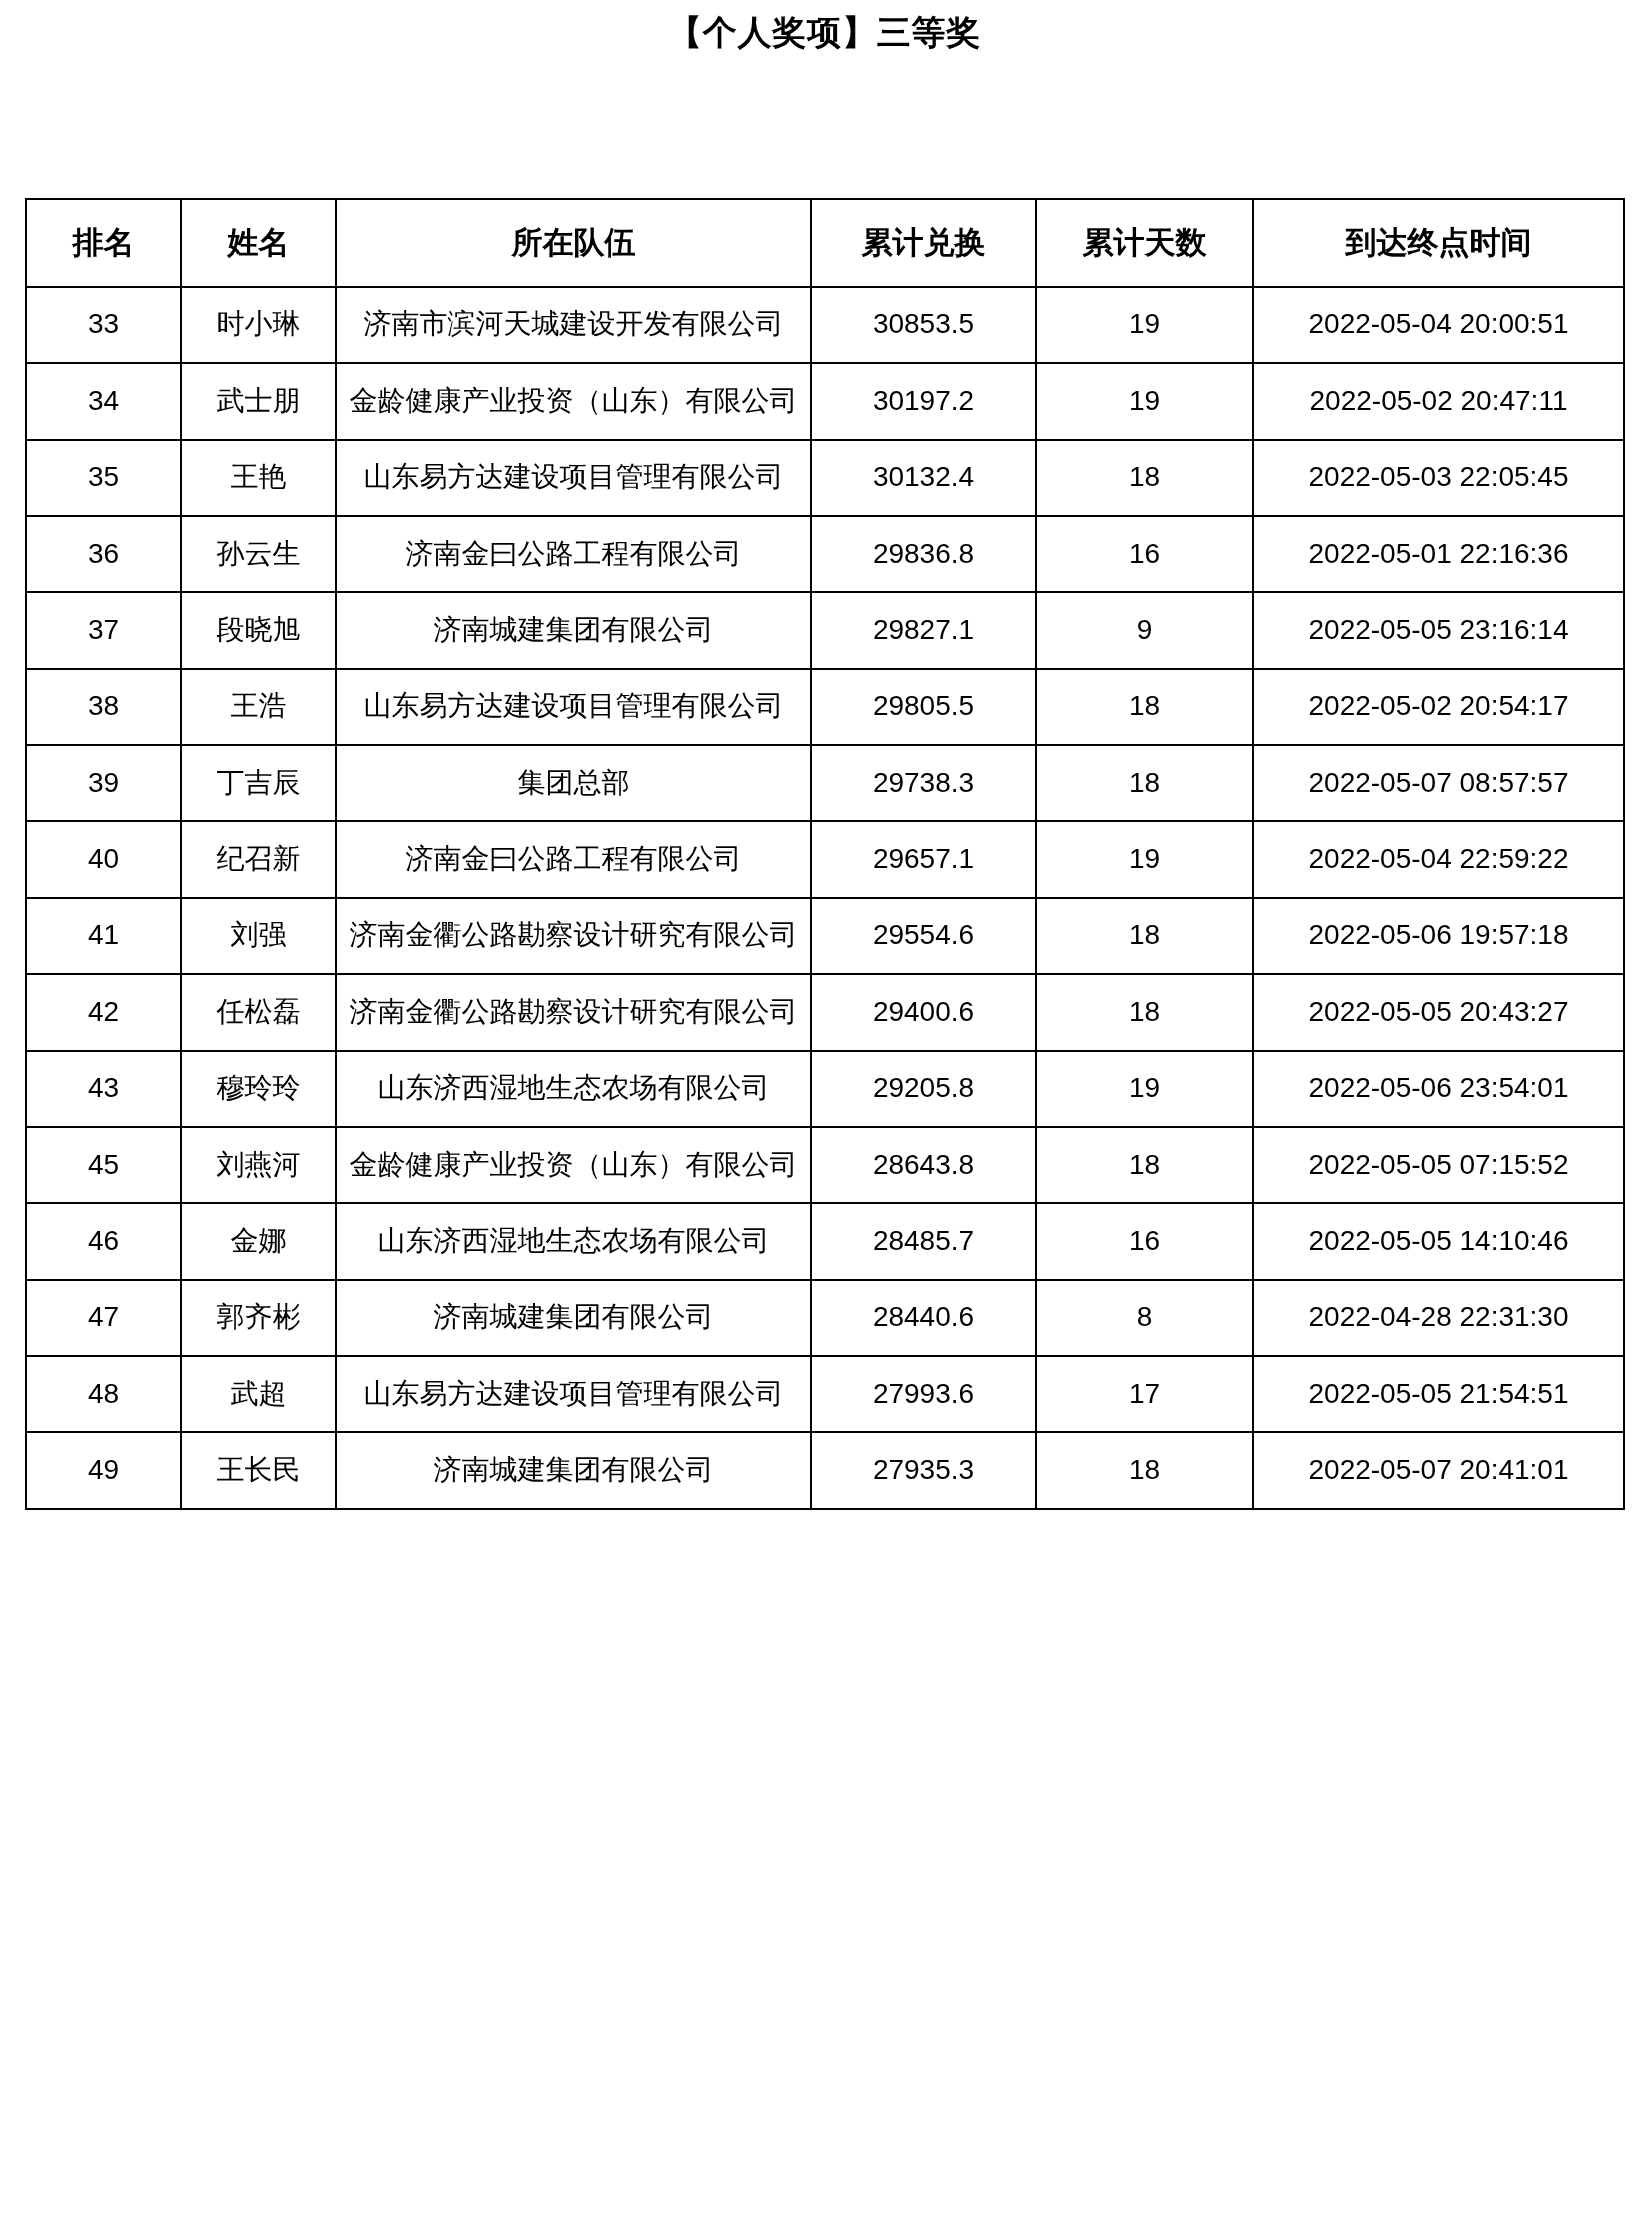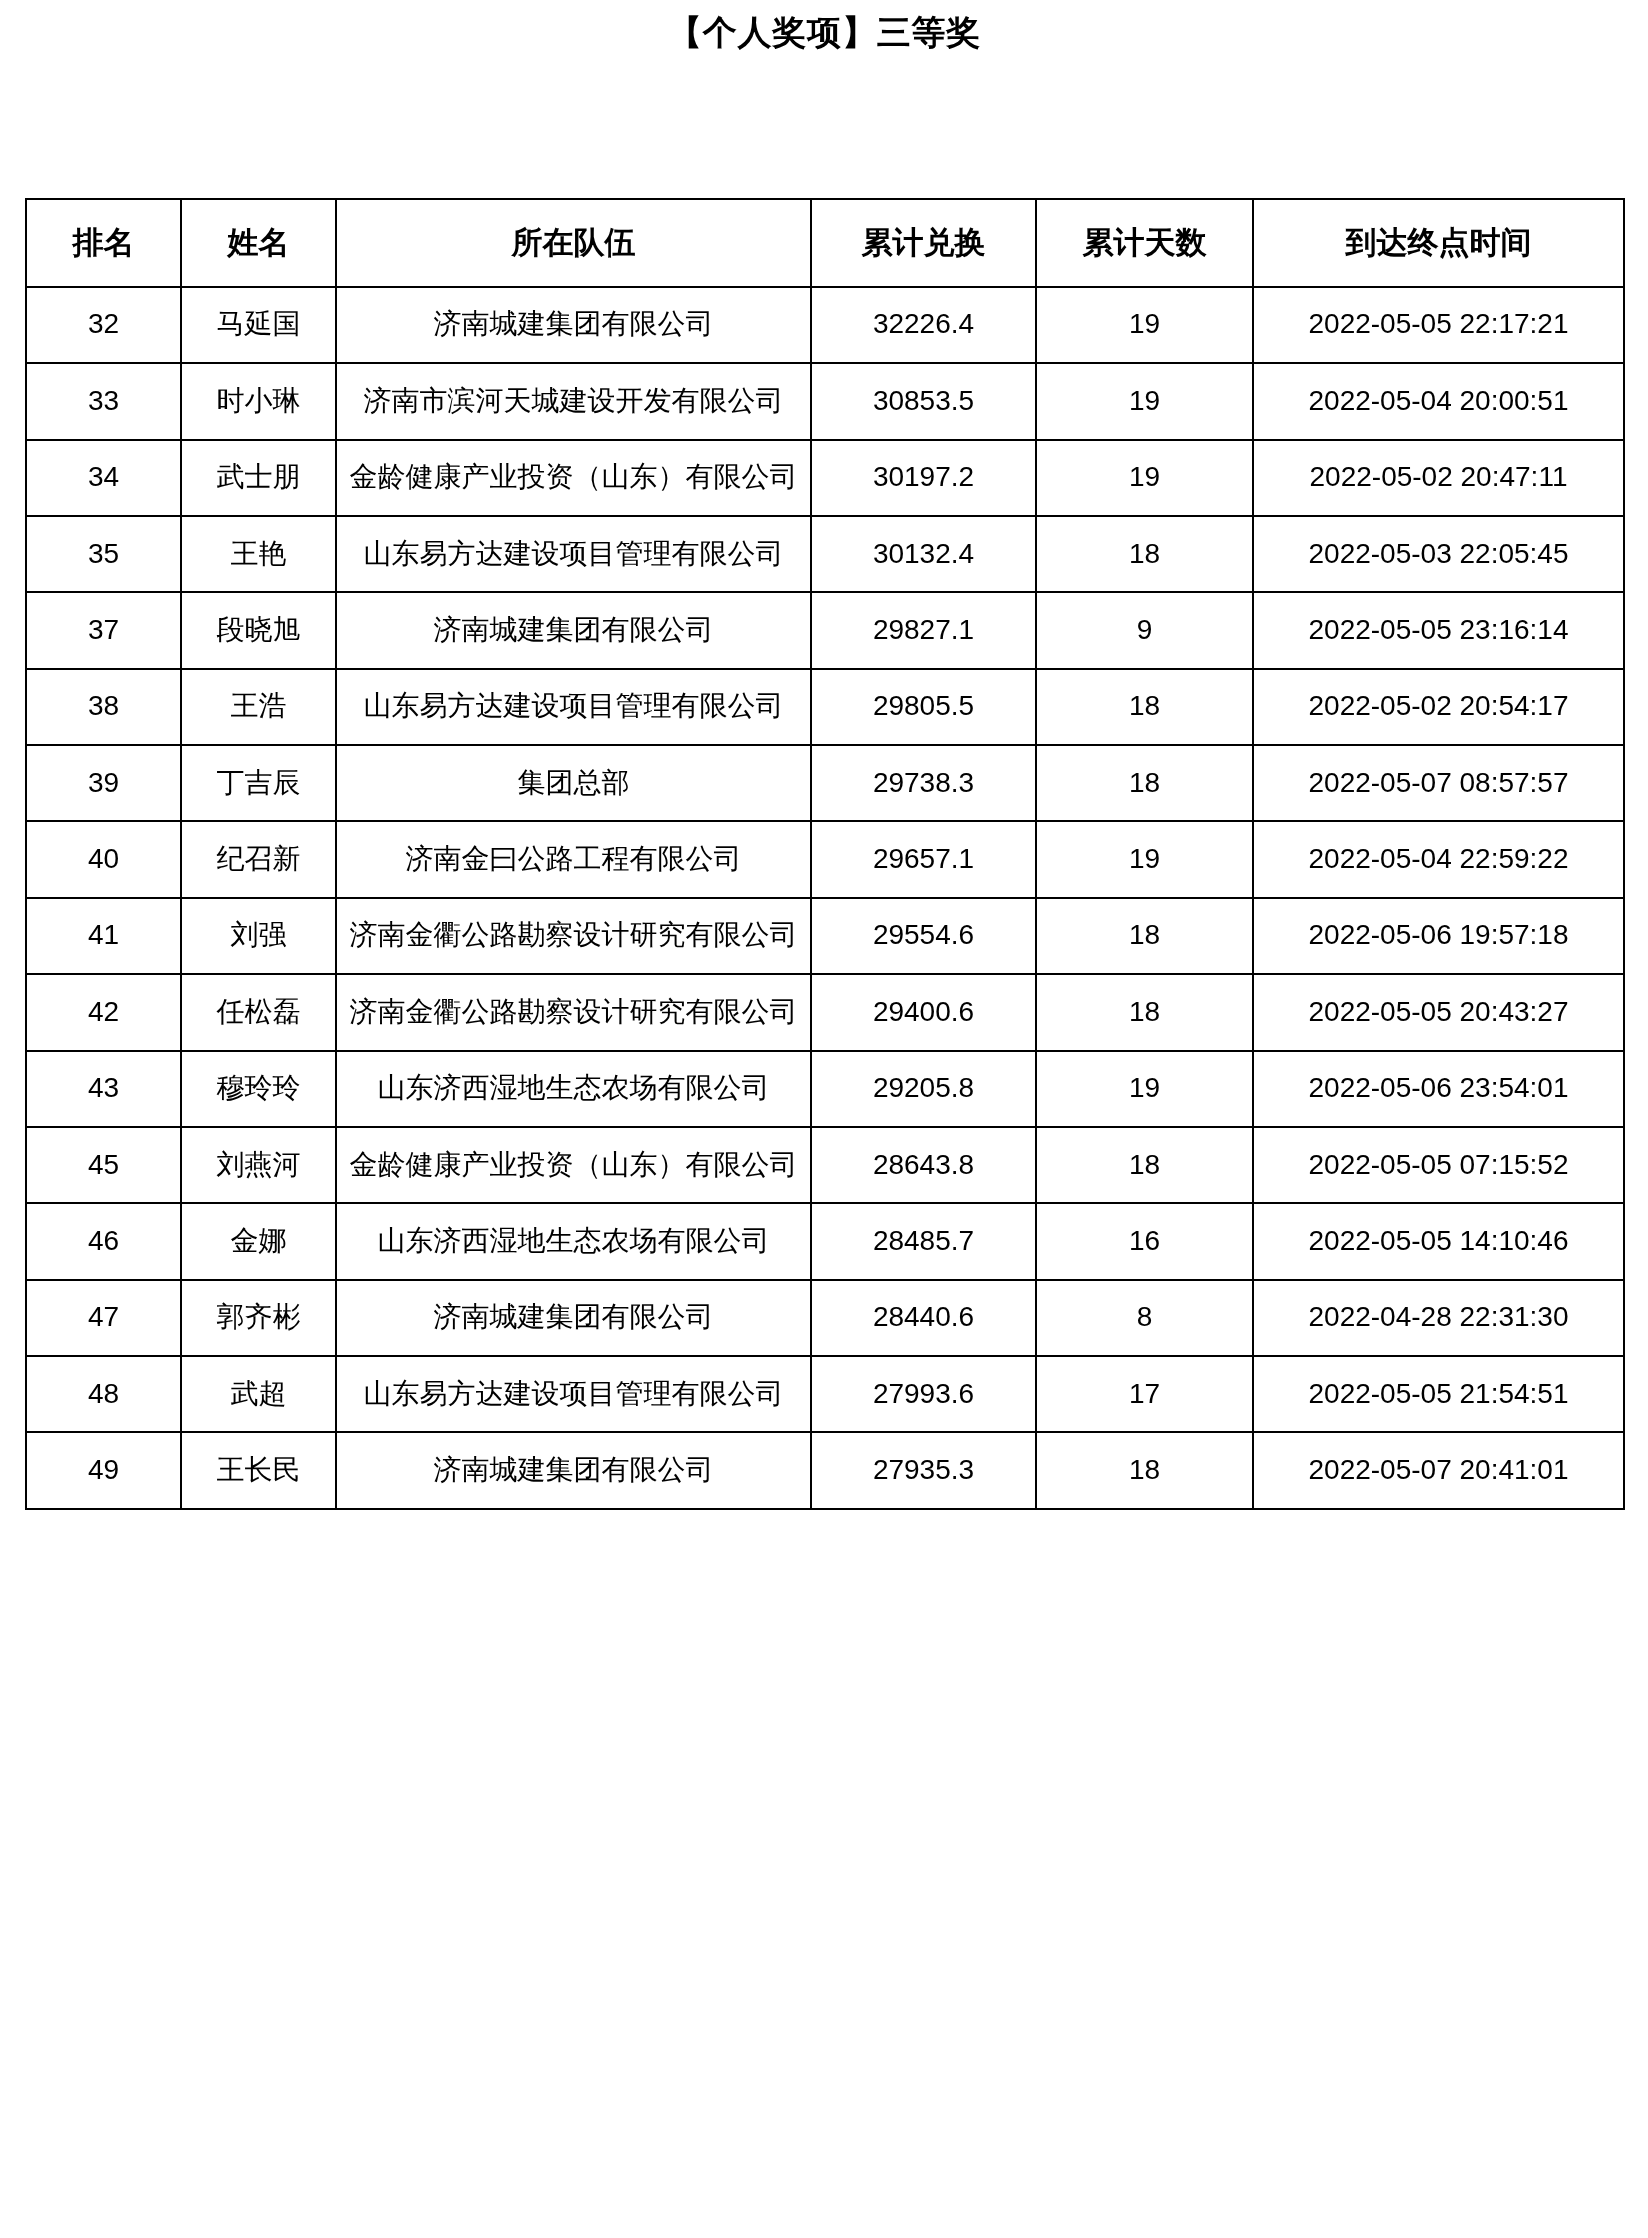--- a/index.html
+++ b/index.html
@@ -107,28 +107,20 @@
           <th class="cn">排名</th>
           <th class="cn">姓名</th>
           <th class="cn">所在队伍</th>
           <th class="cn">累计兑换</th>
           <th class="cn">累计天数</th>
           <th class="cn">到达终点时间</th>
         </tr>
       </thead>
       <tbody id="table-body">
           <tr>
-            <td class="num">32</td>
-            <td class="cn">马延国</td>
-            <td class="cn cell-team">济南城建集团有限公司</td>
-            <td class="num">32226.4</td>
-            <td class="num">19</td>
-            <td class="time">2022-05-05 22:17:21</td>
-          </tr>
-          <tr>
             <td class="num">33</td>
             <td class="cn">时小琳</td>
             <td class="cn cell-team">济南市滨河天城建设开发有限公司</td>
             <td class="num">30853.5</td>
             <td class="num">19</td>
             <td class="time">2022-05-04 20:00:51</td>
           </tr>
           <tr>
             <td class="num">34</td>
             <td class="cn">武士朋</td>
@@ -137,20 +129,28 @@
             <td class="num">19</td>
             <td class="time">2022-05-02 20:47:11</td>
           </tr>
           <tr>
             <td class="num">35</td>
             <td class="cn">王艳</td>
             <td class="cn cell-team">山东易方达建设项目管理有限公司</td>
             <td class="num">30132.4</td>
             <td class="num">18</td>
             <td class="time">2022-05-03 22:05:45</td>
+          </tr>
+          <tr>
+            <td class="num">36</td>
+            <td class="cn">孙云生</td>
+            <td class="cn cell-team">济南金曰公路工程有限公司</td>
+            <td class="num">29836.8</td>
+            <td class="num">16</td>
+            <td class="time">2022-05-01 22:16:36</td>
           </tr>
           <tr>
             <td class="num">37</td>
             <td class="cn">段晓旭</td>
             <td class="cn cell-team">济南城建集团有限公司</td>
             <td class="num">29827.1</td>
             <td class="num">9</td>
             <td class="time">2022-05-05 23:16:14</td>
           </tr>
           <tr>

